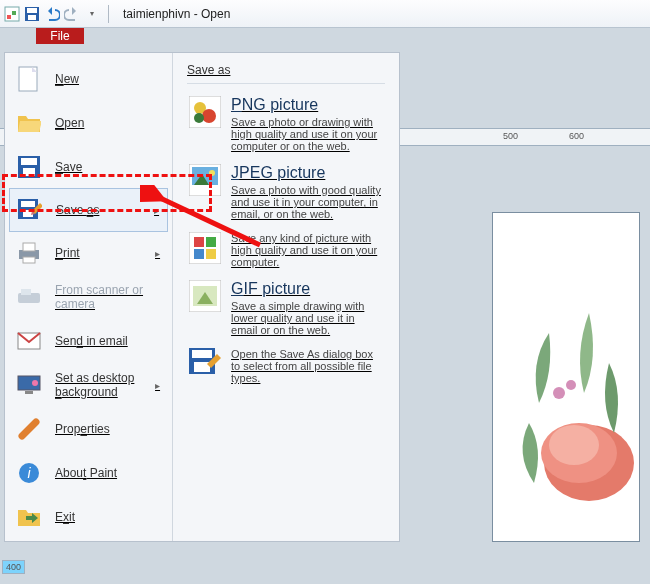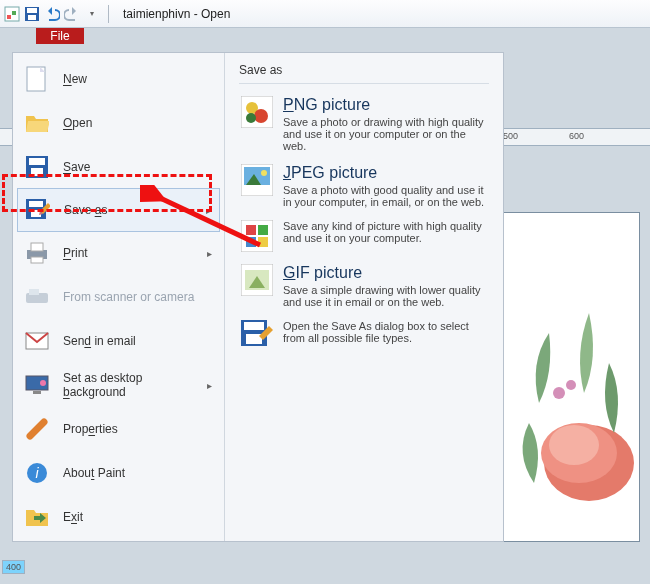--- a/index.html
+++ b/index.html
@@ -5,21 +5,21 @@
 * { margin: 0; padding: 0; box-sizing: border-box; font-family: "Segoe UI", Tahoma, sans-serif; }
 body { width: 650px; height: 584px; overflow: hidden; background: #cfd8e0; position: relative; }
 
 .titlebar { height: 28px; background: linear-gradient(#fdfdfe,#eef2f7); display: flex; align-items: center; padding: 0 4px; font-size: 12px; color: #222; border-bottom: 1px solid #b8c4d0; }
 .qat { display: flex; align-items: center; gap: 4px; margin-right: 10px; }
 .qat-icon { width: 16px; height: 16px; display: flex; align-items: center; justify-content: center; }
 .qat-sep { width: 1px; height: 18px; background: #b0bac5; margin: 0 4px; }
 
 .file-tab { position: absolute; top: 28px; left: 0; height: 16px; width: 48px; background: #b91c1c; color: #fff; font-size: 12px; display: flex; align-items: center; justify-content: center; z-index: 5; cursor: pointer; margin-left: 36px; }
 
-.backstage { position: absolute; top: 52px; left: 12px; width: 492px; height: 490px; background: #f4f6f9; border: 1px solid #b7c1cd; display: flex; z-index: 4; }
+.backstage { position: absolute; top: 52px; left: 4px; width: 396px; height: 490px; background: #f4f6f9; border: 1px solid #b7c1cd; display: flex; z-index: 4; text-decoration: underline; }
 .bs-left { width: 212px; border-right: 1px solid #d0d7df; padding: 4px 0; }
 .bs-item { display: flex; align-items: center; height: 44px; padding: 0 12px; font-size: 12px; color: #333; cursor: pointer; position: relative; gap: 14px; }
 .bs-item .lbl { flex: 1; }
 .bs-item.has-sub::after { content: "▸"; color: #666; font-size: 10px; }
 .bs-item.sel { background: #eaf1f9; border: 1px solid #a9c3e0; margin: -1px 4px; padding: 0 8px; }
 .bs-item .und { text-decoration: underline; text-underline-offset: 2px; }
 .bs-icon { width: 24px; height: 24px; display: flex; align-items: center; justify-content: center; }
 .bs-item.disabled { color: #9aa4b0; }
 
 .highlight-box { position: absolute; top: 174px; left: 2px; width: 210px; height: 38px; border: 3px dashed #e11; z-index: 6; pointer-events: none; }

